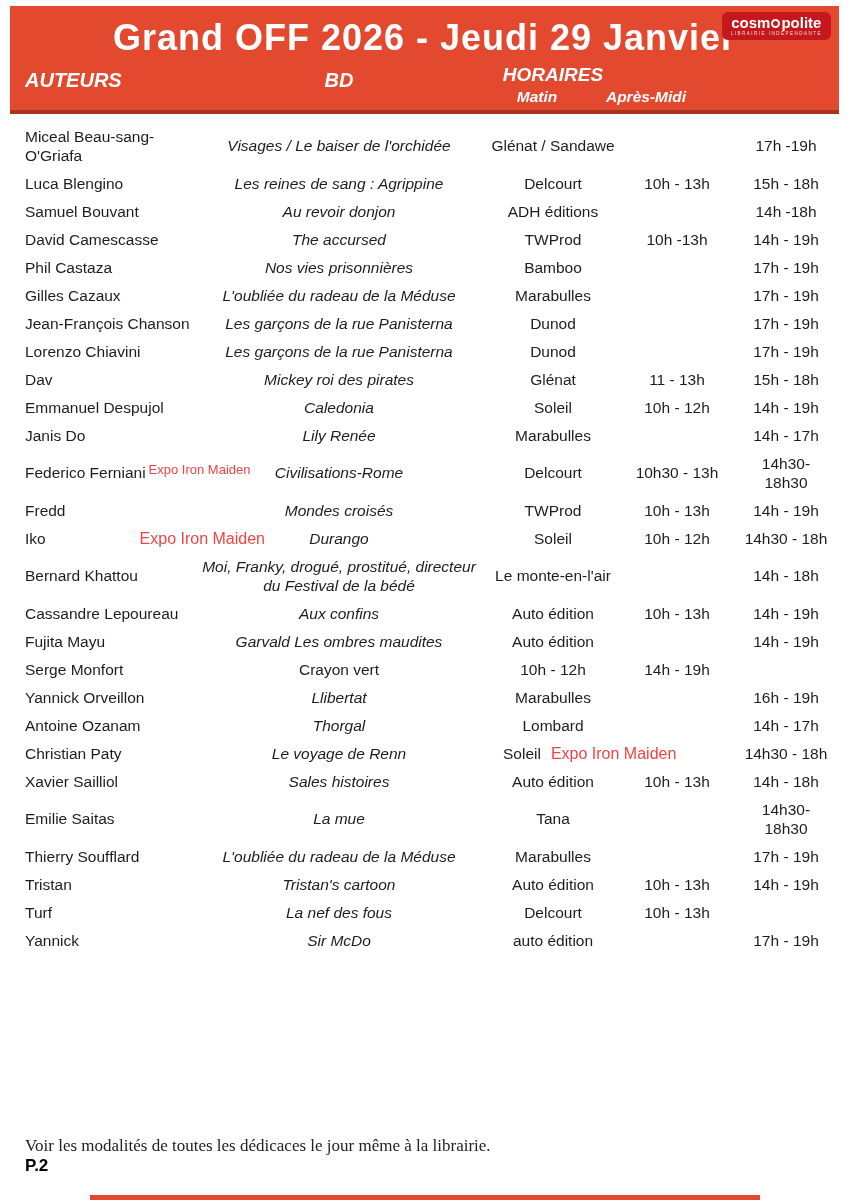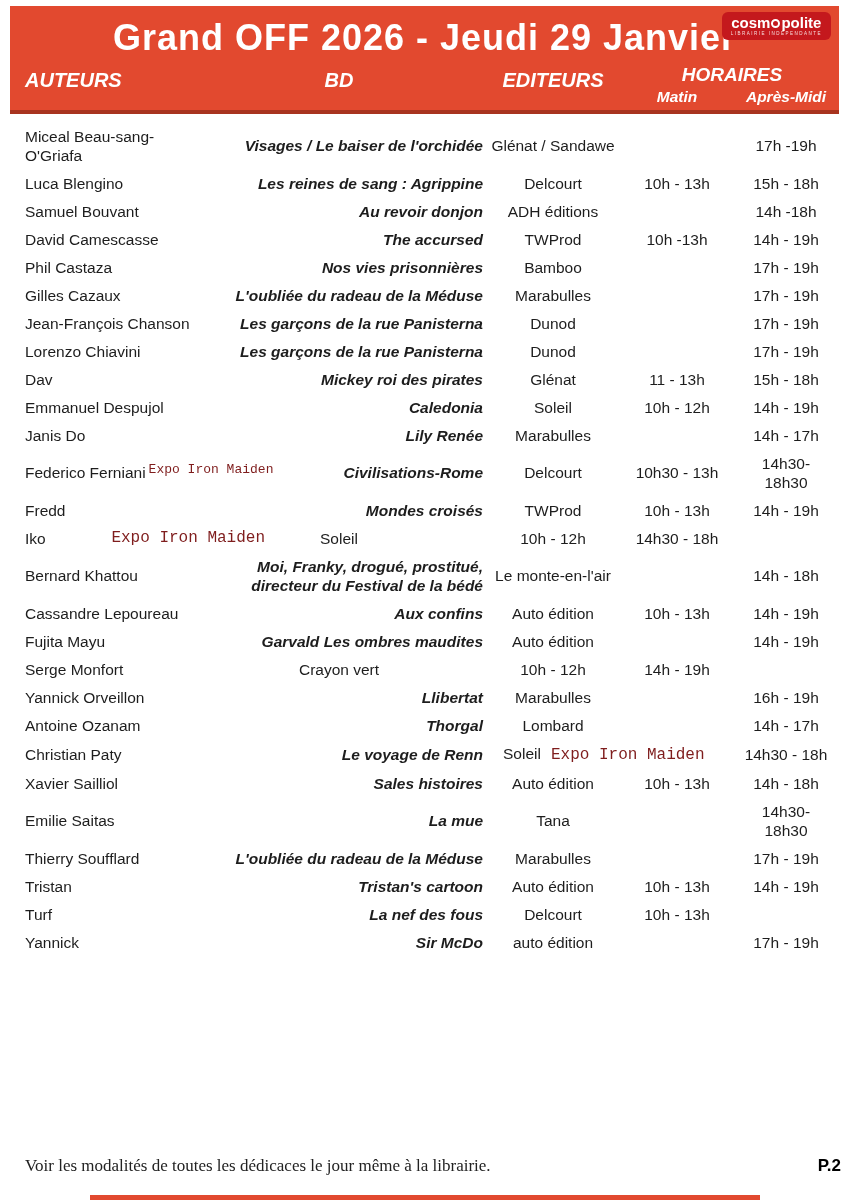--- a/index.html
+++ b/index.html
@@ -49,35 +49,35 @@
   .table {
     position:absolute; top:122px; left:0; right:0; padding-left:25px;
   }
   .trow {
     display:grid; grid-template-columns:170px 288px 140px 108px 110px;
     align-items:center; padding:4.5px 0;
   }
   .cell { font-size:15.5px; line-height:19px; }
   .c-author { text-align:left; padding-right:2px; }
   .c-author.has-expo { display:flex; align-items:center; white-space:nowrap; overflow:visible; }
-  .c-bd { text-align:right; font-style:italic;font-weight:bold; }
+  .c-bd { text-align:center; font-style:italic; }
   .c-pub { text-align:center; }
   .c-pub.has-expo { white-space:nowrap; overflow:visible;margin-left:20px; }
   .c-matin, .c-apres { text-align:center; white-space:pre-line; }
   .expo {
-    font-family:Liberation Mono, monospace; color:#7f1d1d; font-style:normal;
+    font-family:Liberation Sans, sans-serif; color:#ef4444; font-style:normal;
   }
   .expo.small { font-size:13px; margin-left:3px; position:relative; top:-3px; }
   .expo.spread { font-size:16px; margin-left:auto; margin-right:-72px; }
   .expo.pub { font-size:16px; margin-left:10px; }
 
   
   .footer {
-    position:absolute; left:25px; right:8px; bottom:24px;
-    display:flex; justify-content:space-between; align-items:flex-start;
+    position:absolute; left:25px; right:22px; bottom:24px;
+    display:flex; justify-content:space-between; align-items:flex-start;flex-direction:column;
   }
   .footer-note { font-family:"Liberation Serif", serif; font-size:17px; color:#222; }
   .page-number { font-size:17px; font-weight:bold; color:#000000; }
   .bottom-bar {
     position:absolute; bottom:0; left:90px; width:670px; height:5px;
     background:#e2492f;
   }
 </style>
 </head>
 <body>
@@ -88,21 +88,20 @@
     <div class="logo-badge">
       <div class="logo-line"><span>cosm</span><span class="logo-o"></span><span>polite</span></div>
       <div class="logo-sub">librairie indépendante</div>
     </div>
 
     <div class="banner-title">Grand OFF 2026 - Jeudi 29 Janvier</div>
 
     <div class="band-grid">
       <div class="bh bh-auteurs">AUTEURS</div>
       <div class="bh bh-bd">BD</div>
-      <div class="bh bh-editeurs">EDITEURS</div>
       <div class="bh-horaires">
         <div class="bh-main">HORAIRES</div>
         <div class="bh-sub">
           <span>Matin</span>
           <span>Après-Midi</span>
         </div>
       </div>
     </div>
   </div>
 
@@ -200,20 +199,21 @@
         <div class="cell c-bd">Mondes croisés</div>
         <div class="cell c-pub"><span>TWProd</span></div>
         <div class="cell c-matin">10h - 13h</div>
         <div class="cell c-apres">14h - 19h</div>
       </div>
       <div class="trow">
         <div class="cell c-author has-expo">
           <span>Iko</span>
           <span class="expo spread">Expo Iron Maiden</span>
         </div>
+        <div class="cell c-bd">Durango</div>
         <div class="cell c-pub"><span>Soleil</span></div>
         <div class="cell c-matin">10h - 12h</div>
         <div class="cell c-apres">14h30 - 18h</div>
       </div>
       <div class="trow">
         <div class="cell c-author"><span>Bernard Khattou</span></div>
         <div class="cell c-bd">Moi, Franky, drogué, prostitué, directeur du Festival de la bédé</div>
         <div class="cell c-pub"><span>Le monte-en-l'air</span></div>
         <div class="cell c-matin"></div>
         <div class="cell c-apres">14h - 18h</div>

